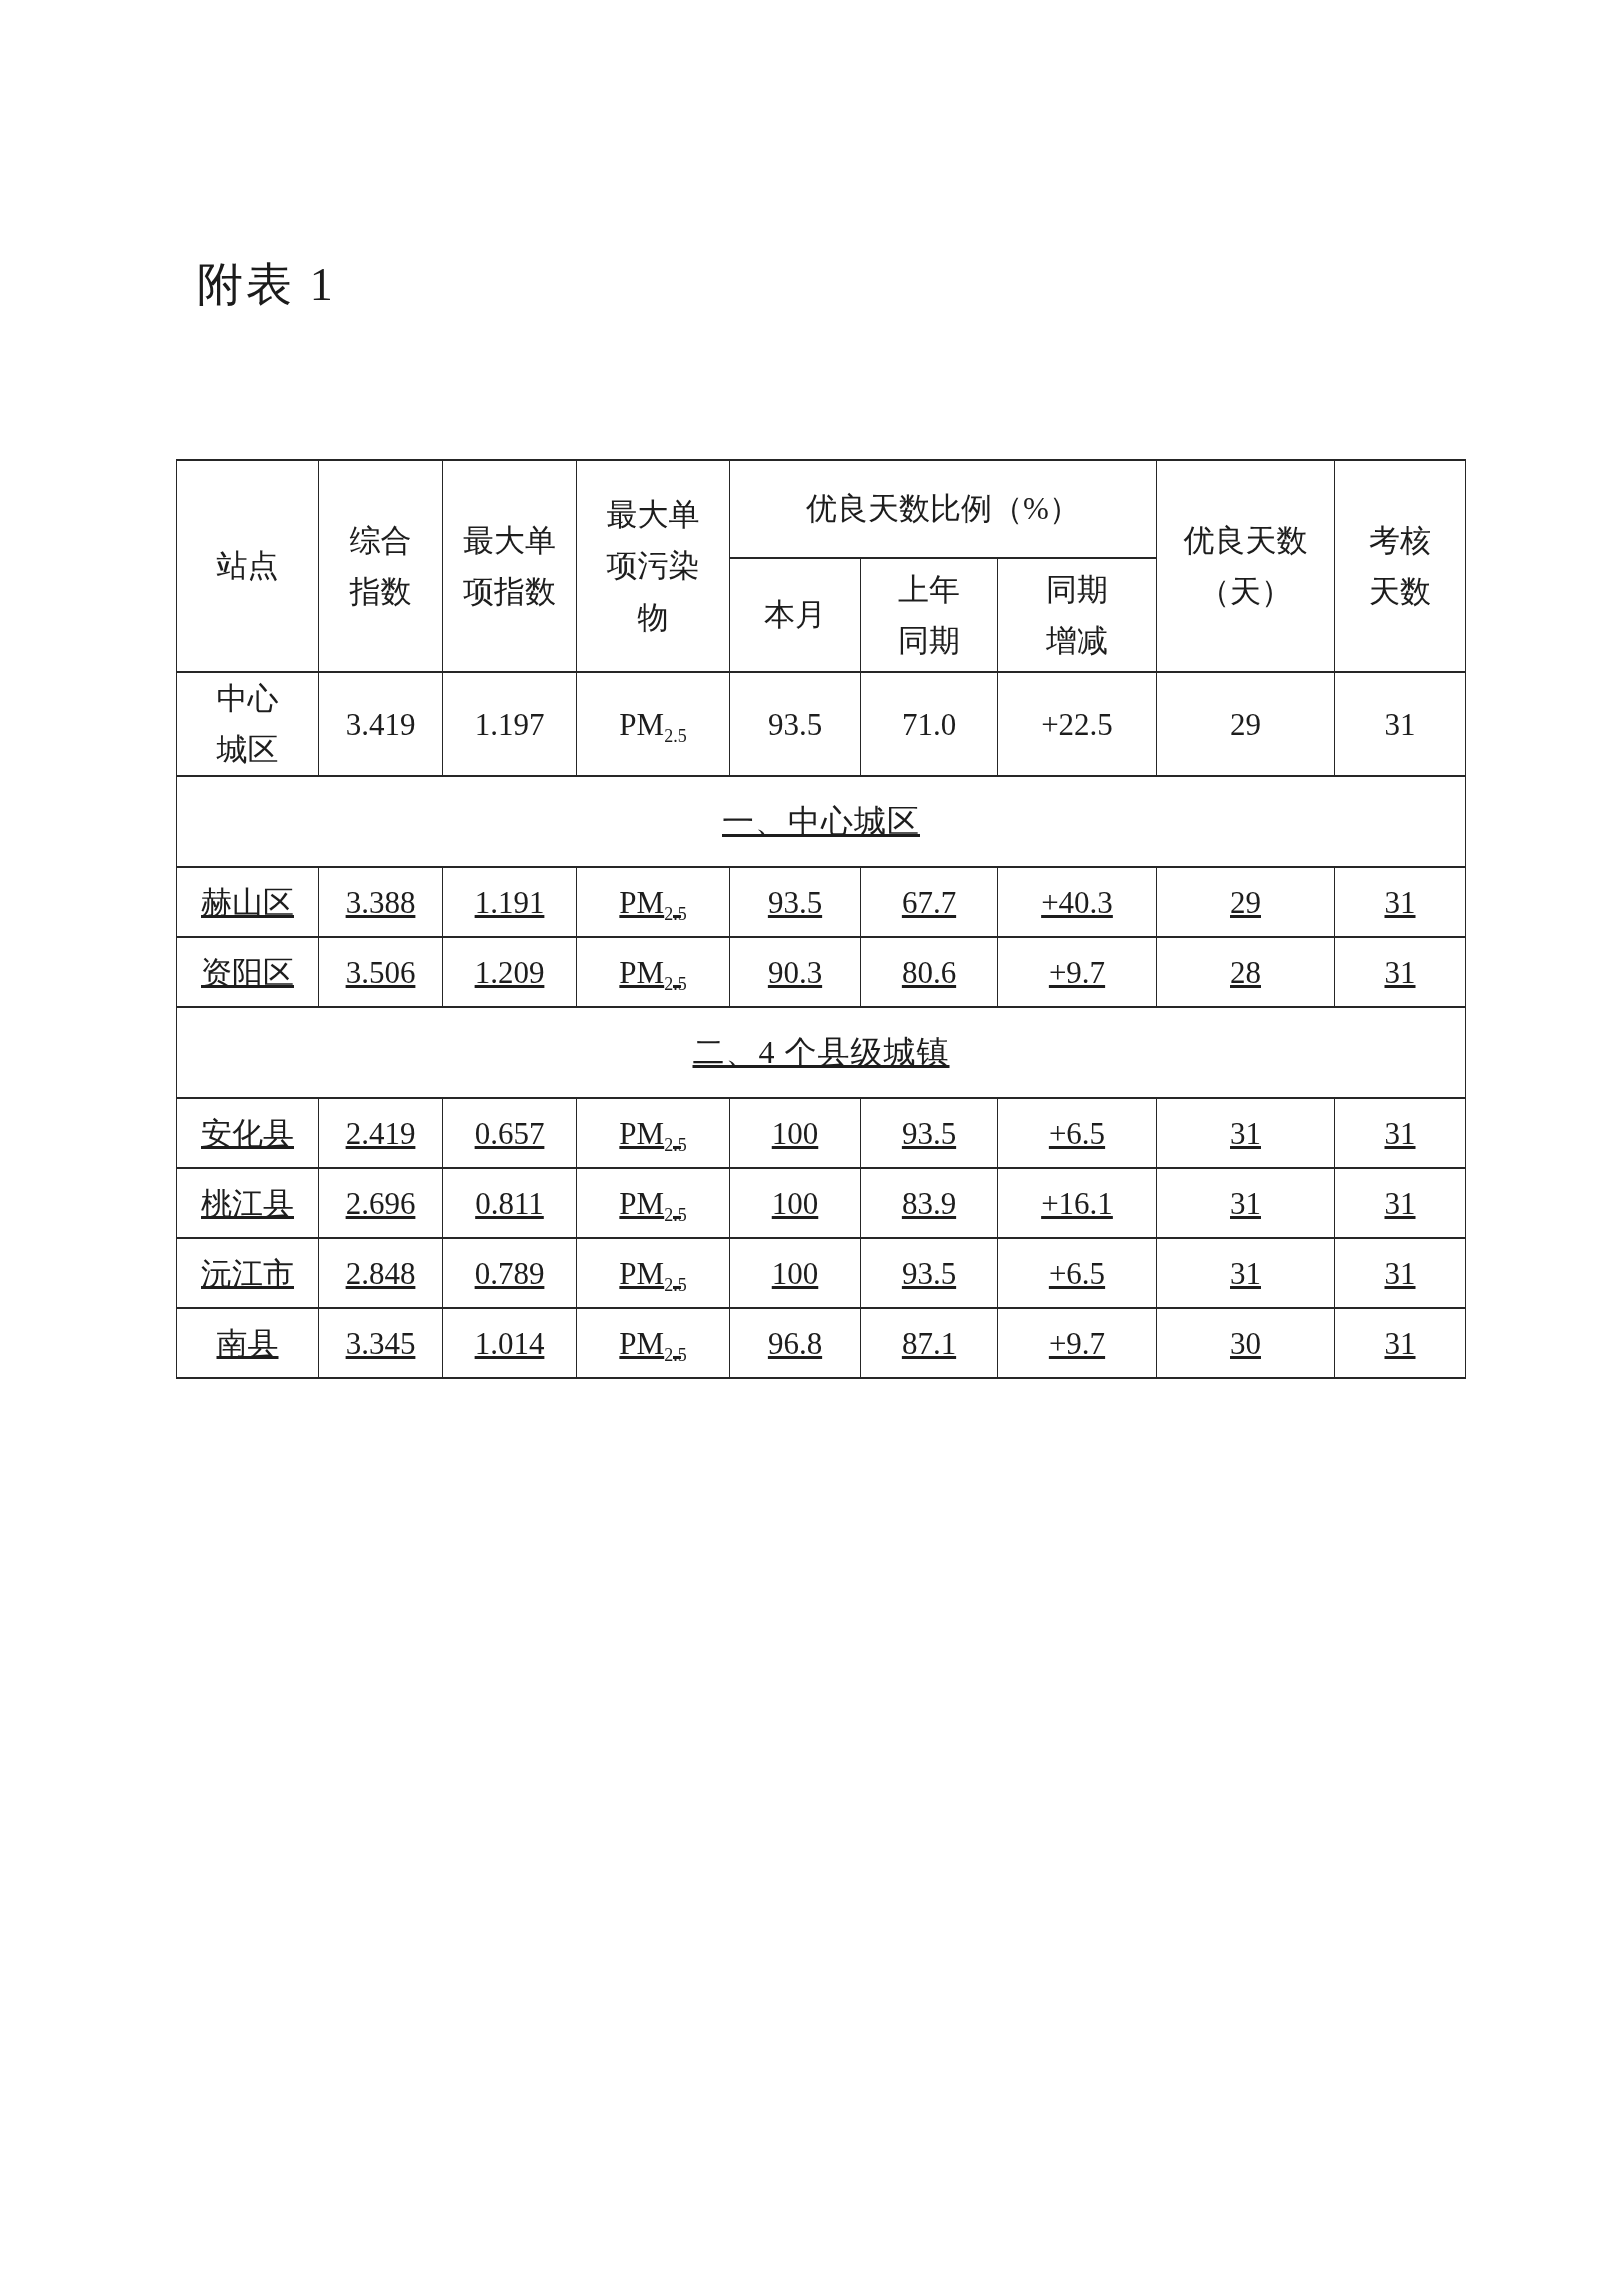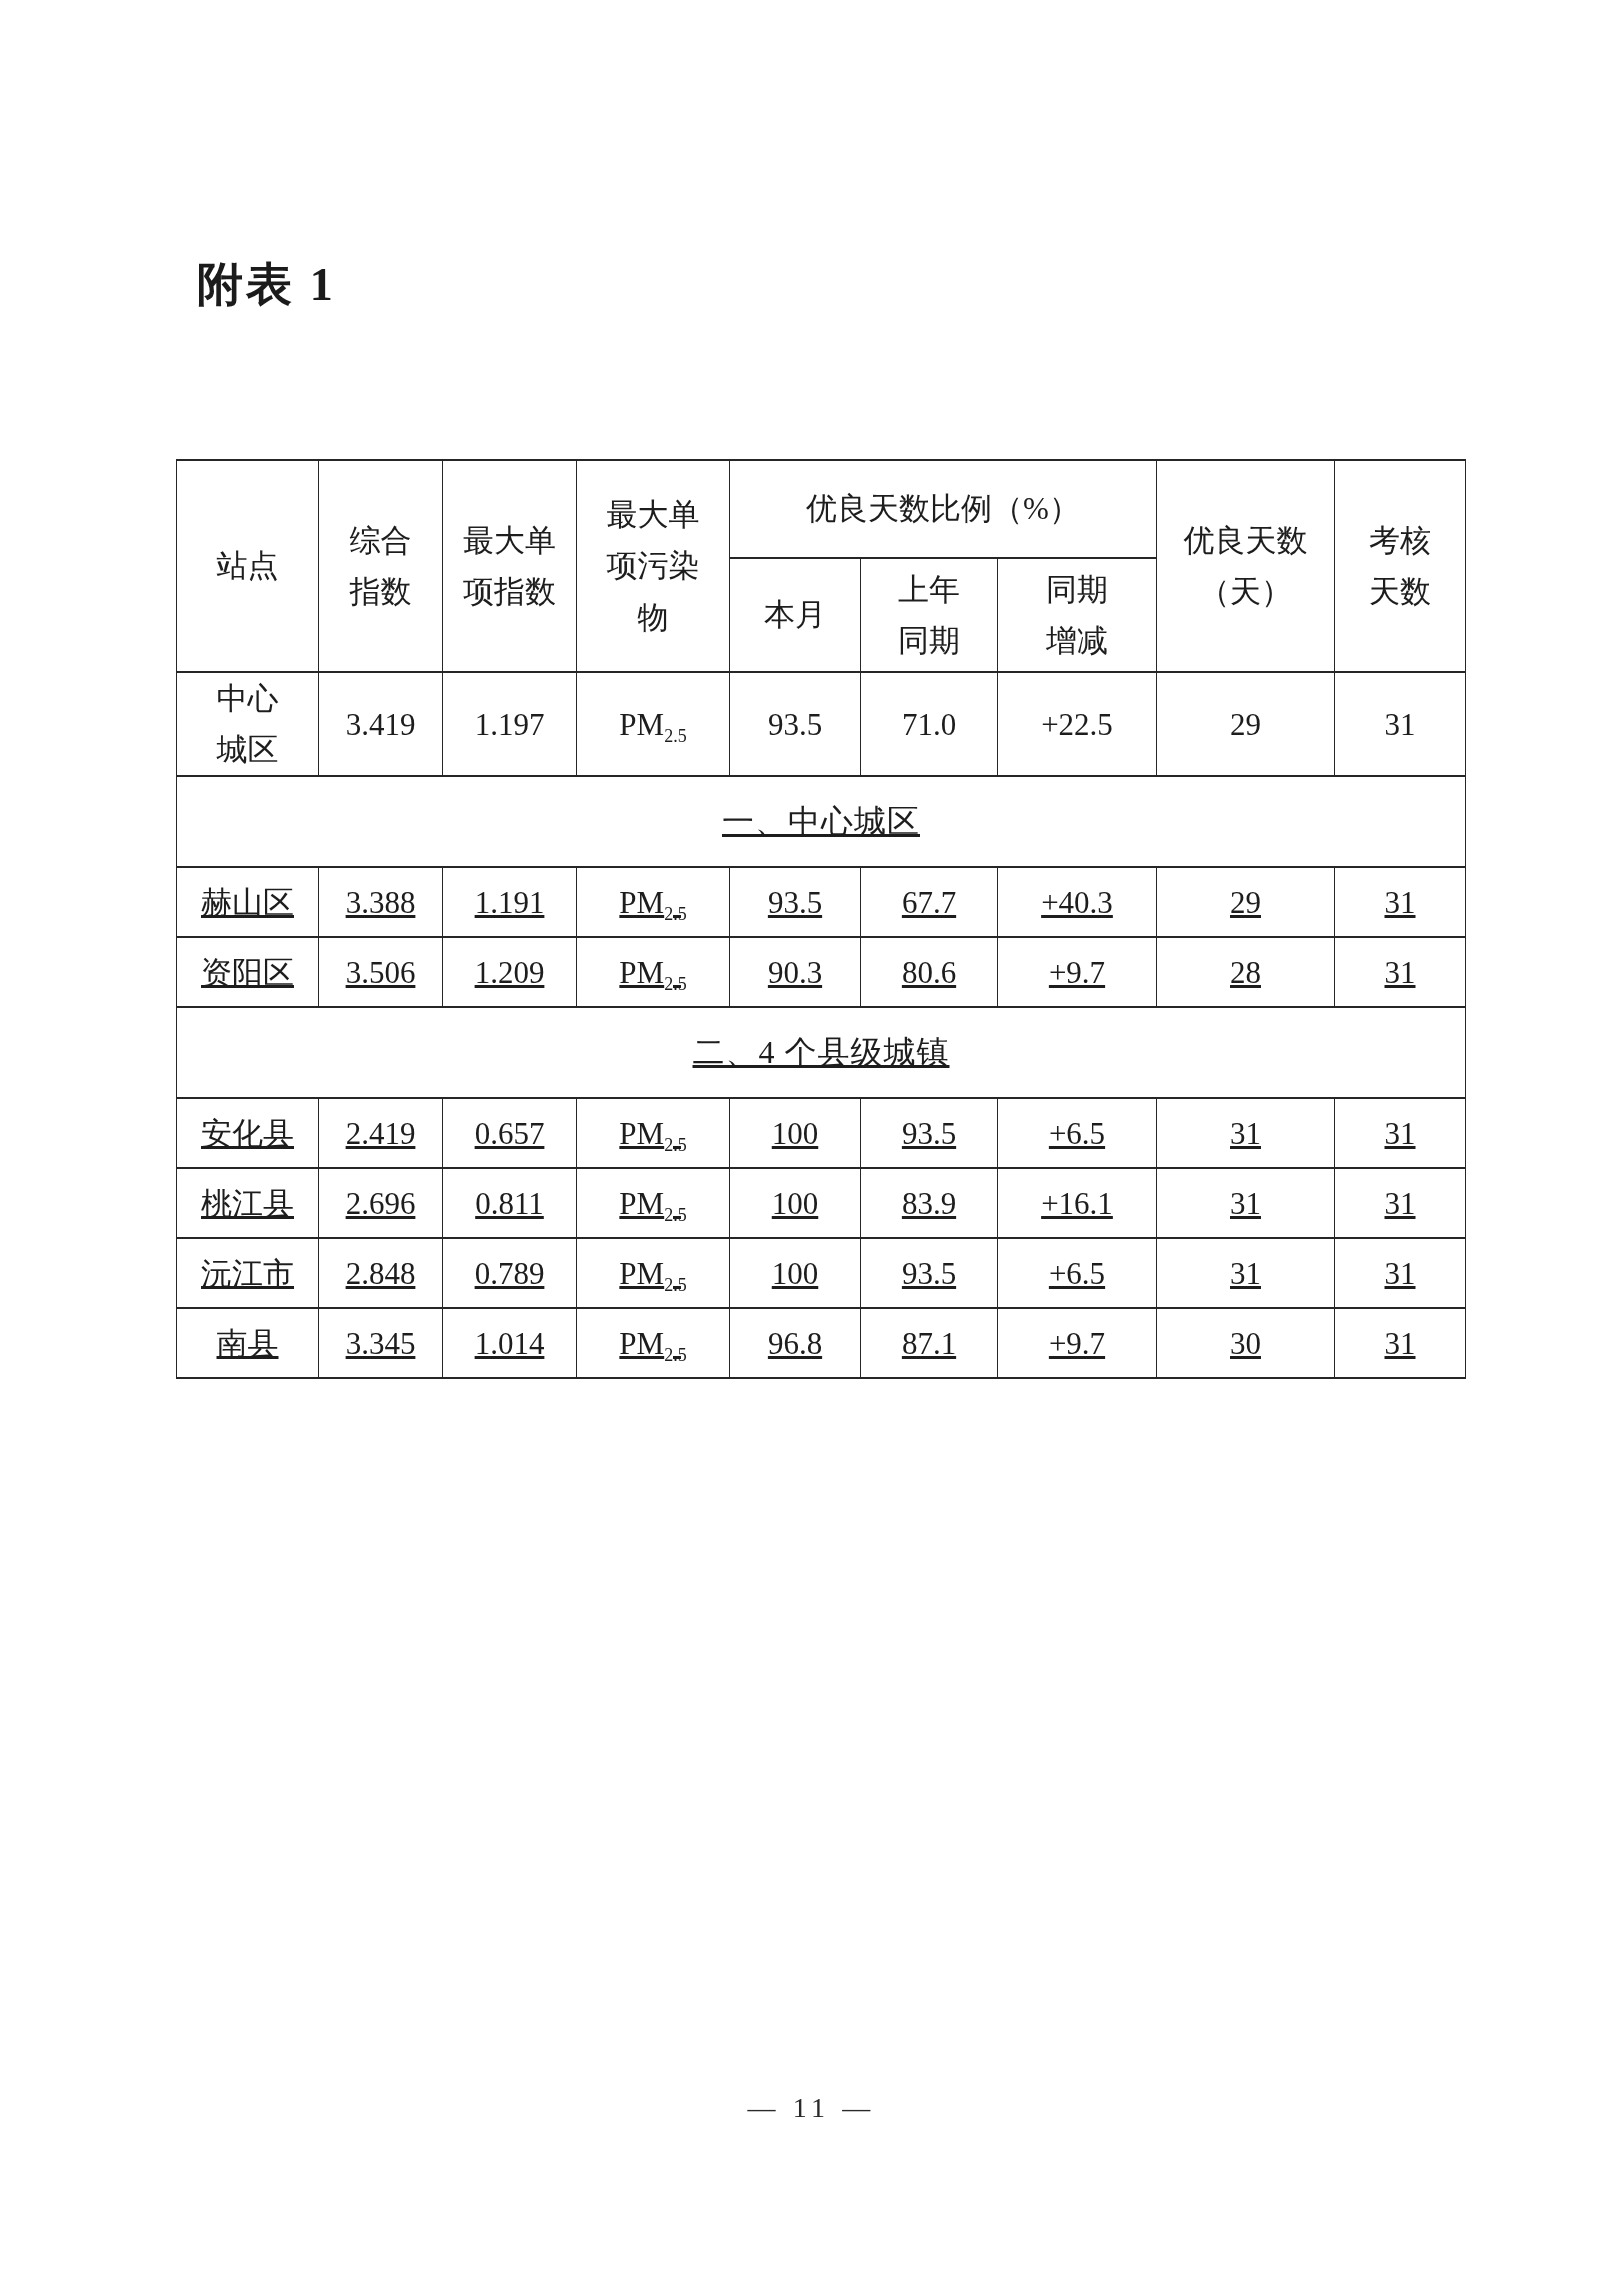--- a/index.html
+++ b/index.html
@@ -14,21 +14,21 @@
     background: #ffffff;
     font-family: "Liberation Serif", "DejaVu Serif", serif;
     color: #1d1d1d;
     overflow: hidden;
   }
   .attachment-label {
     position: absolute;
     left: 197px;
     top: 254px;
     font-size: 46px;
-    font-weight: bold;
+    font-weight: normal;
     letter-spacing: 3.1px;
     color: #1b1b1b;
   }
   .doc-title {
     position: absolute;
     left: 176px;
     top: 338px;
     width: 1289px;
     text-align: center;
     font-size: 55px;
@@ -219,16 +219,15 @@
         <td>96.8</td>
         <td>87.1</td>
         <td>+9.7</td>
         <td>30</td>
         <td>31</td>
       </tr>
 
     </tbody>
   </table>
 
-  <div class="page-number">— 11 —</div>
 
 </div>
 
 
 </body></html>

